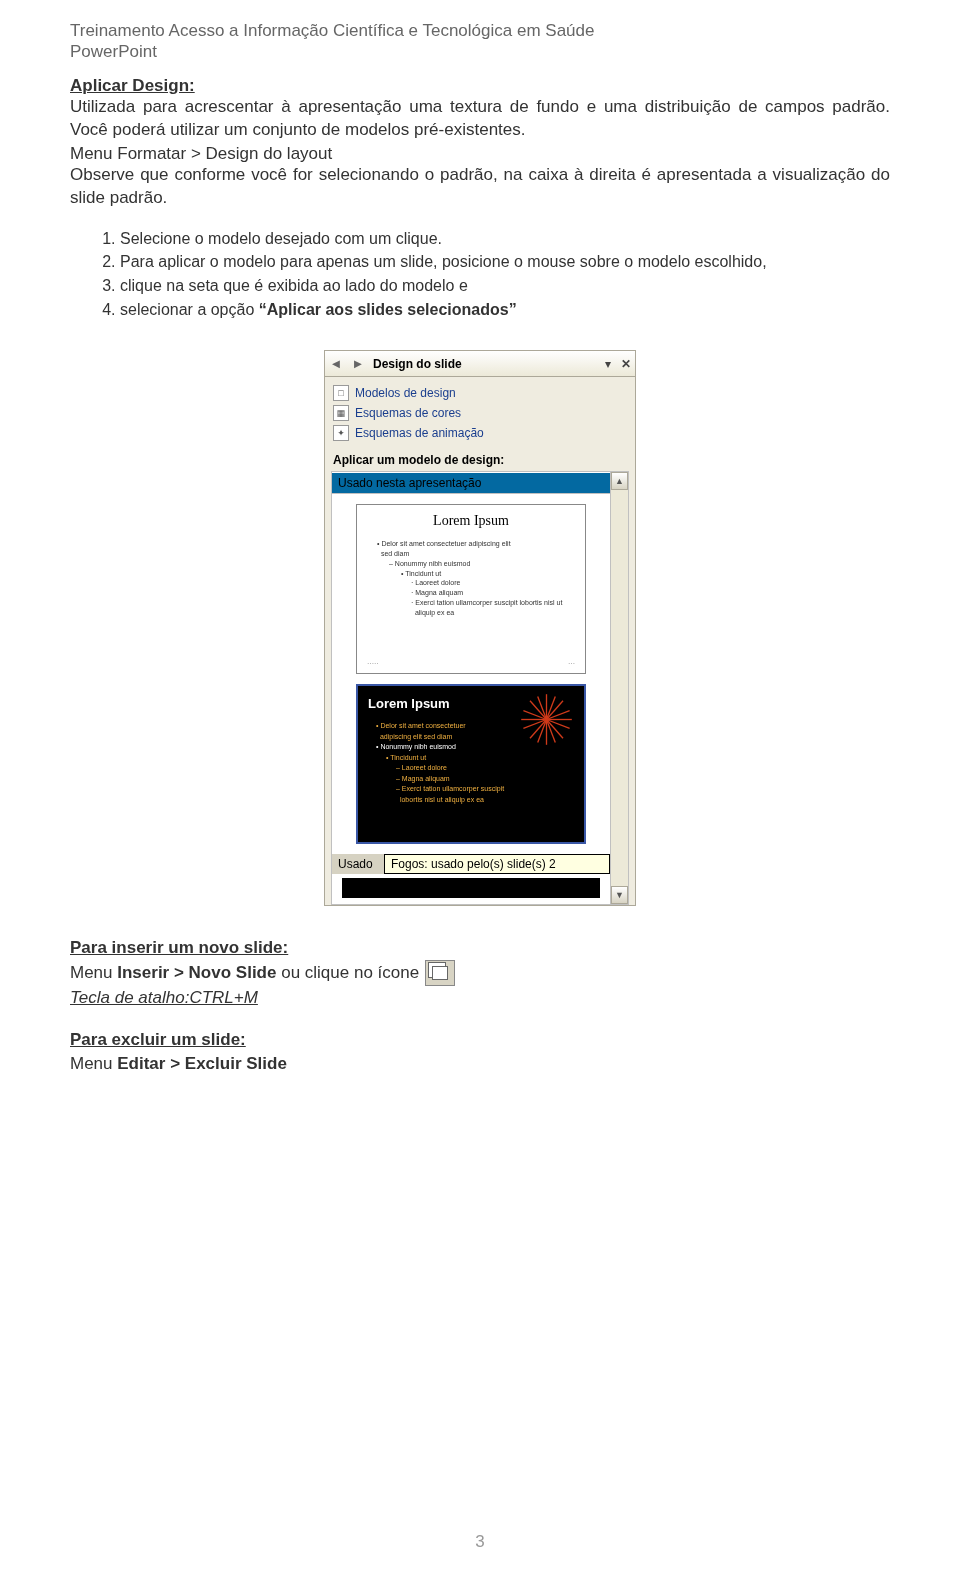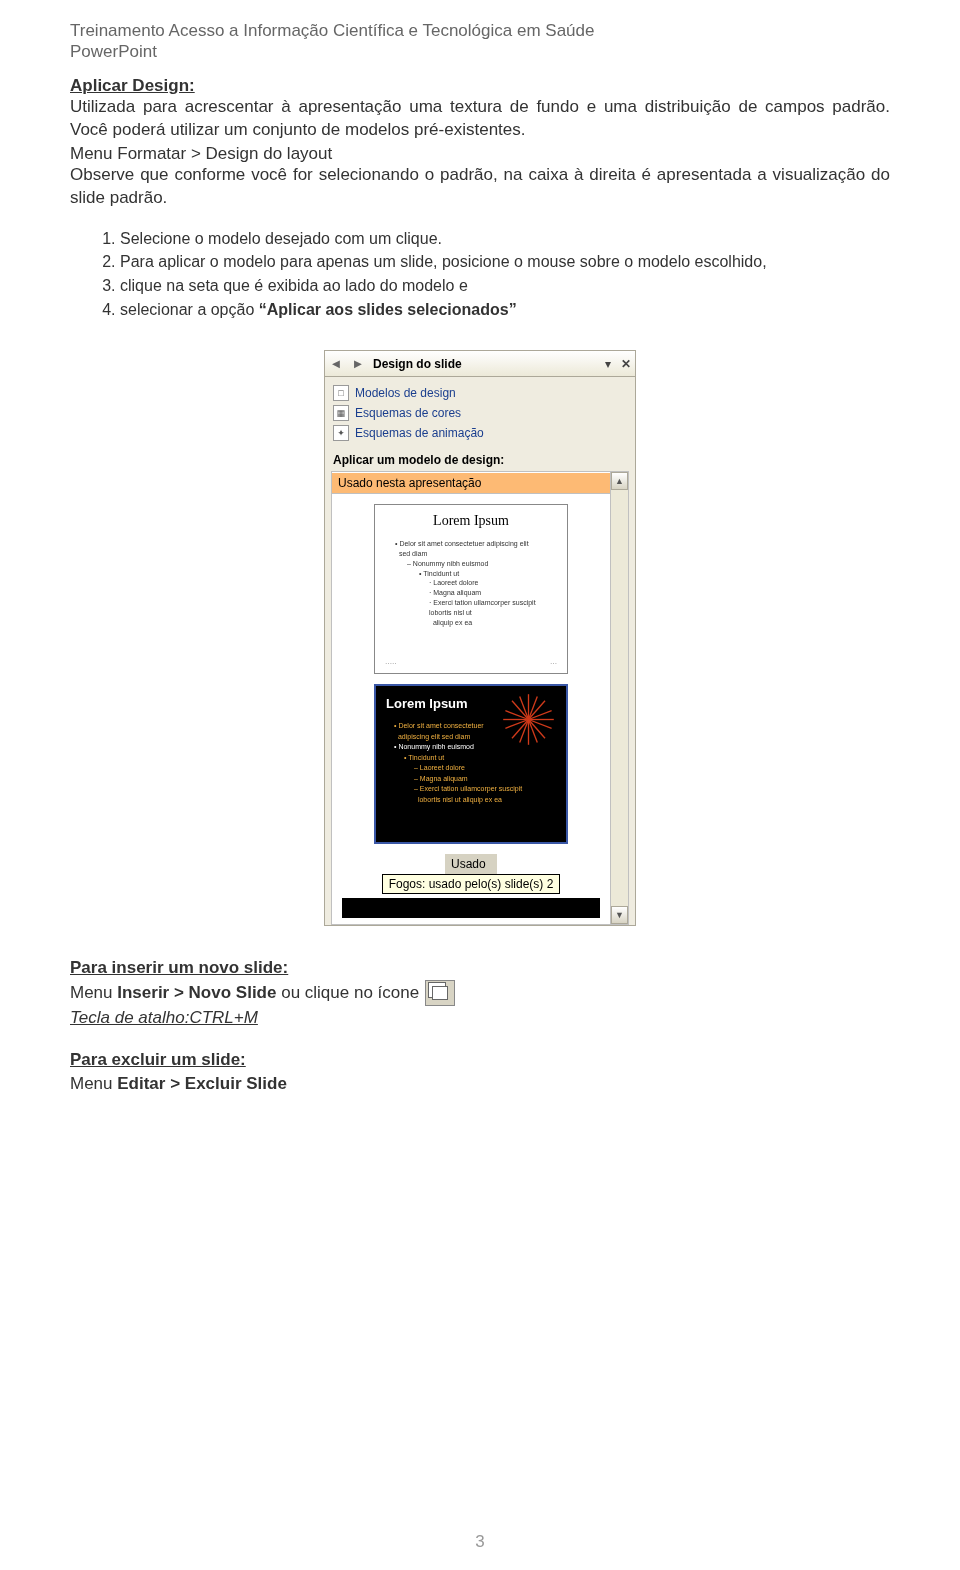--- a/index.html
+++ b/index.html
@@ -29,47 +29,47 @@
   .tp-header { display: flex; align-items: center; height: 26px; border-bottom: 1px solid #aca899; background: linear-gradient(#fff,#ece9d8); }
   .tp-back, .tp-fwd { width: 22px; text-align: center; color: #666; font-size: 13px; cursor: default; }
   .tp-title { flex: 1; font-weight: bold; padding-left: 4px; }
   .tp-drop { width: 18px; text-align: center; color: #444; }
   .tp-close { width: 18px; text-align: center; color: #444; font-weight: bold; }
   .tp-body { padding: 6px 6px 0 6px; background: #efece0; }
   .tp-link { display: flex; align-items: center; gap: 6px; padding: 2px 2px; color: #1a3e8e; cursor: pointer; }
   .tp-link .ic { width: 16px; height: 16px; display: inline-flex; align-items: center; justify-content: center; border: 1px solid #999; background: #fff; font-size: 9px; color: #555; }
   .tp-subhdr { font-weight: bold; margin: 10px 0 4px 2px; color: #000; }
   .tp-listwrap { position: relative; border: 1px solid #c0c0c0; background: #fff; margin: 2px 0 0 0; }
-  .tp-group-label { background: #fdba74; padding: 3px 6px; font-weight: normal; border-bottom: 1px solid #c0c0c0; border-top: 1px solid #fff; }
+  .tp-group-label { background: #0369a1; padding: 3px 6px; font-weight: normal; border-bottom: 1px solid #c0c0c0; border-top: 1px solid #fff; }
   .tp-scroll { position: absolute; right: 0; top: 0; bottom: 0; width: 18px; background: #ece9d8; border-left: 1px solid #c0c0c0; }
   .tp-scroll .btn { height: 18px; background: linear-gradient(#fff,#d8d4c4); border: 1px solid #aca899; margin: 0; display: flex; align-items: center; justify-content: center; font-size: 9px; color: #555; }
   .tp-scroll .btn.dn { position: absolute; bottom: 0; left: 0; right: 0; }
   .tp-list-inner { margin-right: 18px; }
 
-  .thumb { margin: 10px auto; width: 194px; background: #fff; }
+  .thumb { margin: 10px auto; width: 230px; background: #fff; }
   .thumb-light { border: 1px solid #888; padding: 8px 10px 14px 10px; height: 170px; position: relative; }
   .thumb-light .t-title { text-align: center; font-family: 'Times New Roman', serif; font-size: 14px; margin-bottom: 10px; }
   .thumb-light .t-line { font-size: 7px; color: #333; line-height: 1.4; }
   .thumb-light .t-line.ind1 { padding-left: 10px; }
   .thumb-light .t-line.ind2 { padding-left: 22px; }
   .thumb-light .t-line.ind3 { padding-left: 34px; }
   .thumb-light .t-line.ind4 { padding-left: 44px; }
   .thumb-light .footer-dots { position: absolute; bottom: 6px; left: 10px; right: 10px; display: flex; justify-content: space-between; font-size: 7px; color: #999; }
 
   .thumb-dark { border: 2px solid #3a57a6; background: #000; height: 160px; padding: 10px; position: relative; }
   .thumb-dark .t-title { color: #fff; font-family: Arial; font-weight: bold; font-size: 13px; margin-bottom: 10px; }
   .thumb-dark .t-line { font-size: 7px; color: #f0b040; line-height: 1.5; }
   .thumb-dark .t-line.w { color: #fff; }
   .thumb-dark .t-line.ind1 { padding-left: 8px; }
   .thumb-dark .t-line.ind2 { padding-left: 18px; }
   .thumb-dark .t-line.ind3 { padding-left: 28px; }
   .thumb-dark .firework { position: absolute; top: 6px; right: 10px; width: 55px; height: 55px; }
   .thumb-dark .firework svg line { stroke: #d03a1a; stroke-width: 1.2; }
 
-  .tooltip-row { display: flex; align-items: center; flex-direction: column; }
+  .tooltip-row { display: flex; align-items: center; }
   .tooltip-row .lbl { background: #d6d2c2; padding: 3px 6px; width: 52px; }
   .tooltip-row .tip { background: #ffffe1; border: 1px solid #000; padding: 2px 6px; font-size: 12px; flex: 1; }
   .tp-bottom-thumb { background: #000; height: 20px; margin: 4px 10px 6px 10px; }
 
   
   .footer-sec { font-size: 17px; line-height: 1.4; margin-top: 18px; }
   .footer-sec .u { text-decoration: underline; font-weight: bold; }
   .footer-sec .it { font-style: italic; text-decoration: underline; }
   .new-slide-line { display: flex; align-items: center; gap: 6px; }
   .new-slide-icon { width: 30px; height: 26px; background: #d8d4c4; border: 1px solid #888; display: inline-flex; align-items: center; justify-content: center; }

